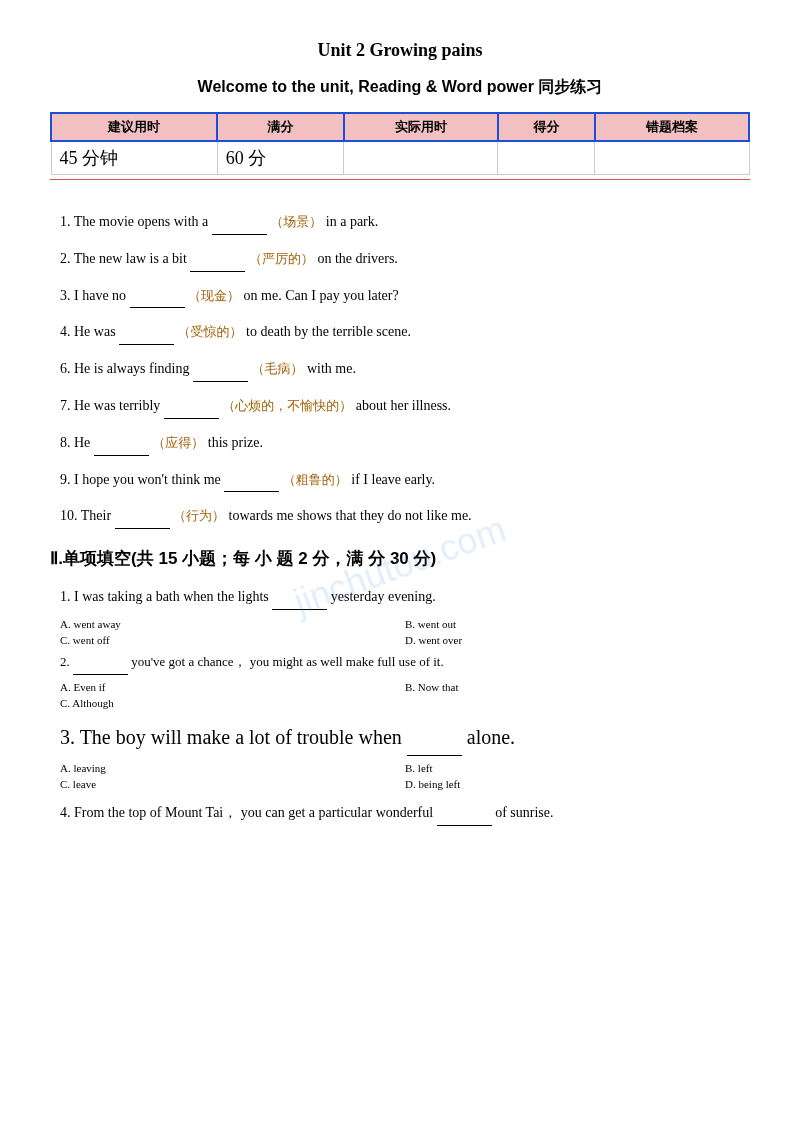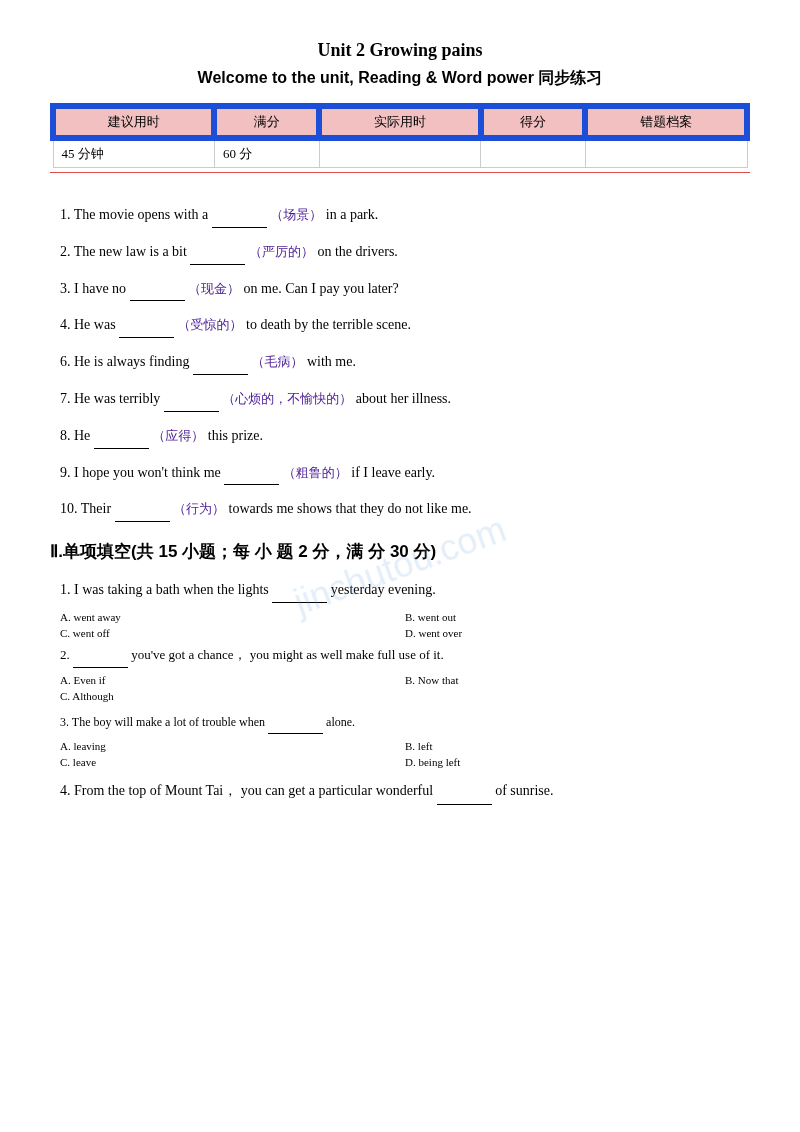--- a/index.html
+++ b/index.html
@@ -14,49 +14,49 @@
       font-family: "SimSun", "宋体", serif;
       font-size: 14px;
       color: #000;
       padding: 20px 50px;
     }
     .page-title {
       text-align: center;
       font-weight: bold;
       font-size: 18px;
       margin-top: 20px;
-      margin-bottom: 7px;
+      margin-bottom: 16px;
       font-family: "Times New Roman", serif;
     }
     .page-subtitle {
       text-align: center;
       font-weight: bold;
       font-size: 16px;
       margin-bottom: 14px;
       font-family: "SimHei", "黑体", sans-serif;
     }
     .info-table {
       width: 100%;
       border-collapse: collapse;
       margin-bottom: 4px;
     }
     .info-table thead tr {
       background-color: #f2c0c0;
     }
     .info-table th {
-      border: 6px solid #1d4ed8;
+      border: 2px solid #1d4ed8;
       padding: 4px 8px;
       text-align: center;
       font-size: 13px;
-      font-weight: normal;
+      font-weight: bold;
     }
     .info-table td {
       border: 1px solid #ccc;
       padding: 4px 8px;
-      font-size: 13px;
+      font-size: 18px;
     }
     .divider {
       border: none;
       border-top: 1px solid #e05050;
       margin: 4px 0 30px 0;
     }
     .section-title {
       font-size: 17px;
       font-weight: bold;
       margin-bottom: 14px;
@@ -71,21 +71,21 @@
       font-size: 14px;
       line-height: 1.7;
     }
     .blank {
       display: inline-block;
       border-bottom: 1px solid #000;
       min-width: 55px;
       text-align: center;
     }
     .hint {
-      color: #4c1d95;
+      color: #a16207;
       font-size: 13px;
     }
     .section-ii {
       margin-top: 10px;
     }
     .options-row {
       display: flex;
       margin-bottom: 4px;
       padding-left: 10px;
     }
@@ -239,21 +239,21 @@
     <span> you've got a chance，  you might as well make full use of it.</span>
   </div>
   <div class="options-row">
     <div class="option"><span>A. </span><span>Even if</span></div>
     <div class="option"><span>B. </span><span>Now that</span></div>
   </div>
   <div class="options-row">
     <div class="option"><span>C. </span><span>Although</span></div>
   </div>
 
-  <div style="margin-top: 10px; margin-bottom: 6px; padding-left: 10px; font-size: 12px; line-height: 1.8;">
+  <div style="margin-top: 10px; margin-bottom: 6px; padding-left: 10px; font-size: 20px; line-height: 1.8;">
     <span>3. </span>
     <span>The boy will make a lot of trouble when </span>
     <span class="blank">&nbsp;&nbsp;&nbsp;&nbsp;&nbsp;&nbsp;</span>
     <span> alone.</span>
   </div>
   <div class="options-row">
     <div class="option"><span>A. </span><span>leaving</span></div>
     <div class="option"><span>B. </span><span>left</span></div>
   </div>
   <div class="options-row">

